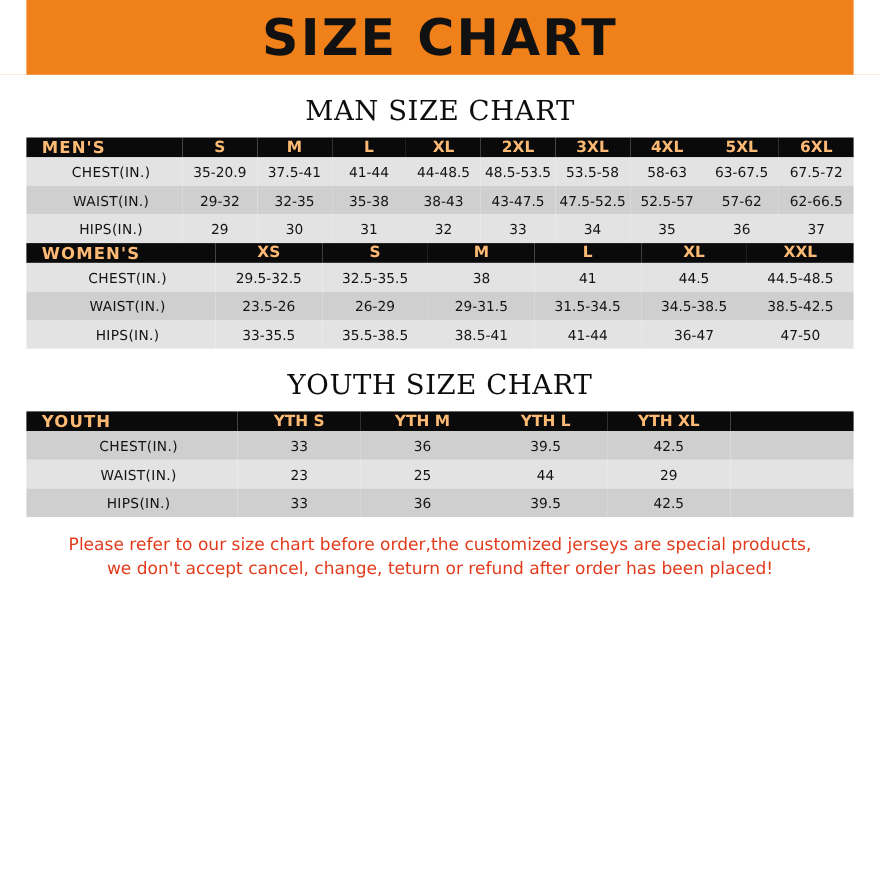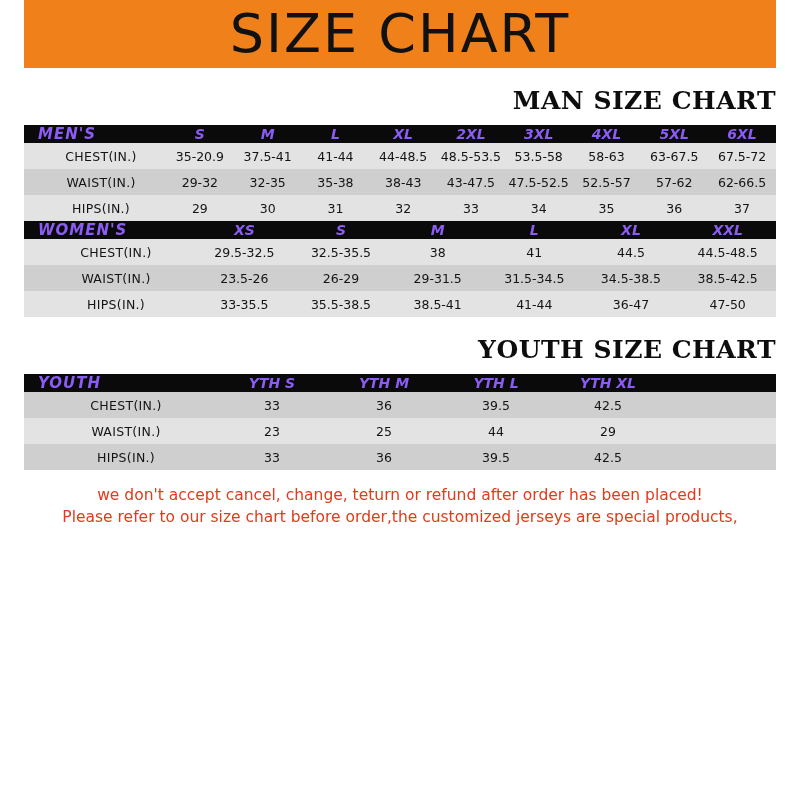--- a/index.html
+++ b/index.html
@@ -35,35 +35,35 @@
     height: 68px;
     width: 24px;
     background: #ffffff;
   }
   .header-white-left { left: 0; }
   .header-white-right { right: 0; }
   .header-title {
     position: relative;
     z-index: 2;
     font-family: "DejaVu Sans", sans-serif;
-    font-weight: normal;
-    font-size: 54px;
+    font-weight: bold;
+    font-size: 46px;
     letter-spacing: 2px;
     color: #111111;
     line-height: 1;
     text-align: center;
   }
   .content {
     padding: 0 24px;
     box-sizing: border-box;
   }
   .section-title {
-    text-align: right;
+    text-align: center;
     font-family: "DejaVu Serif", serif;
-    font-weight: bold;
+    font-weight: normal;
     font-size: 25px;
     color: #0d0d0d;
     letter-spacing: 0.5px;
     margin: 18px 0 10px 0;
   }
   table.size-table {
     width: 100%;
     border-collapse: collapse;
     table-layout: fixed;
   }
@@ -72,25 +72,24 @@
     font-family: "DejaVu Sans", sans-serif;
     font-size: 12.5px;
     color: #141414;
     padding: 0;
     height: 26px;
     vertical-align: middle;
     white-space: nowrap;
   }
   table.size-table thead th {
     background: #0a0a0a;
-    color: #8b5cf6;
+    color: #fdba74;
     font-weight: bold;
     height: 16px;
     font-size: 14px;
-    font-style: italic;
   }
   table.size-table thead th.corner {
     text-align: left;
     padding-left: 14px;
     letter-spacing: 1px;
     font-size: 15px;
   }
   tbody tr.row-light td { background: #e3e3e3; }
   tbody tr.row-dark td { background: #cfcfcf; }
   tbody td.label-cell {
@@ -257,17 +256,17 @@
           <td>39.5</td>
           <td>42.5</td>
           <td></td>
         </tr>
       </tbody>
     </table>
 
   </div>
 
   <div class="footer-note">
+    <div>Please refer to our size chart before order,the customized jerseys are special products,</div>
     <div>we don't accept cancel, change, teturn or refund after order has been placed!</div>
-    <div>Please refer to our size chart before order,the customized jerseys are special products,</div>
   </div>
 
 </div>
 
 </body></html>

